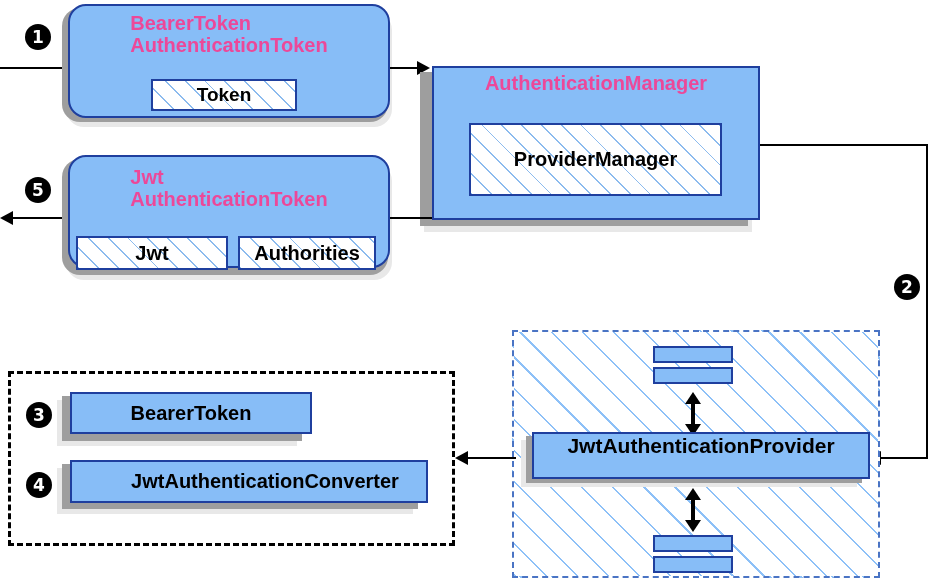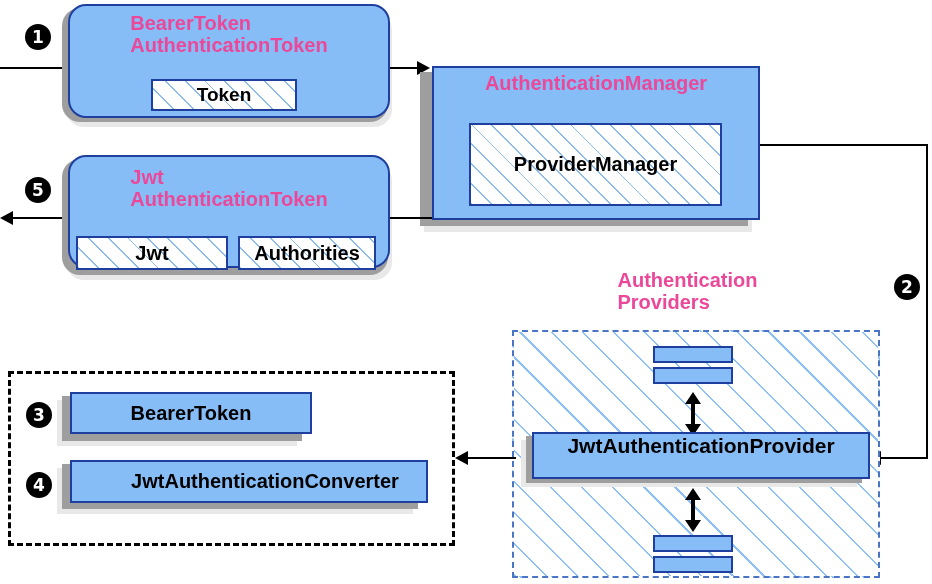--- a/index.html
+++ b/index.html
@@ -117,21 +117,21 @@
     <span class="lbl" style="font-size:19px;">Token</span>
   </div>
 
   <div class="hline" style="left:390px;top:67px;width:30px;"></div>
   <div class="arrow-r" style="left:417px;top:61px;"></div>
 
   <div class="shadow-lt" style="left:424px;top:76px;width:328px;height:156px;"></div>
   <div class="shadow-dk" style="left:420px;top:72px;width:328px;height:154px;"></div>
   <div class="bluebox" style="left:432px;top:66px;width:328px;height:154px;"></div>
   <div class="title" style="left:432px;top:68px;width:328px;height:32px;font-size:20px;">AuthenticationManager</div>
-  <div class="hatchbox" style="left:469px;top:123px;width:253px;height:83px;">
+  <div class="hatchbox" style="left:469px;top:123px;width:253px;height:73px;">
     <span class="lbl" style="font-size:20px;">ProviderManager</span>
   </div>
 
   <div class="bullet" style="left:25px;top:177px;">5</div>
 
   <div class="hline" style="left:8px;top:217px;width:62px;"></div>
   <div class="arrow-l" style="left:0px;top:211px;"></div>
 
   <div class="shadow-lt sh-round" style="left:66px;top:163px;width:326px;height:117px;"></div>
   <div class="shadow-dk sh-round" style="left:62px;top:159px;width:326px;height:116px;"></div>
@@ -146,22 +146,20 @@
   </div>
 
   <div class="hline" style="left:390px;top:217px;width:42px;"></div>
 
   <div class="hline" style="left:760px;top:144px;width:168px;"></div>
   <div class="vline" style="left:926px;top:144px;height:314px;"></div>
   <div class="hline" style="left:880px;top:457px;width:48px;"></div>
   <div class="arrow-l" style="left:868px;top:451px;"></div>
   <div class="bullet" style="left:894px;top:274px;">2</div>
 
-  <div class="title" style="left:560px;top:266px;width:255px;height:52px;font-size:20px;">Authentication
-Providers</div>
 
   <div class="hatchregion" style="left:512px;top:330px;width:368px;height:248px;"></div>
 
   <div class="bluebox" style="left:653px;top:346px;width:80px;height:17px;"></div>
   <div class="bluebox" style="left:653px;top:367px;width:80px;height:17px;"></div>
 
   <div class="dblarrow" style="position:absolute;left:685px;top:392px;width:16px;height:44px;">
     <div class="arrow-u" style="left:0px;top:0px;"></div>
     <div class="stem" style="top:10px;height:24px;"></div>
     <div class="arrow-d" style="left:0px;top:32px;"></div>

